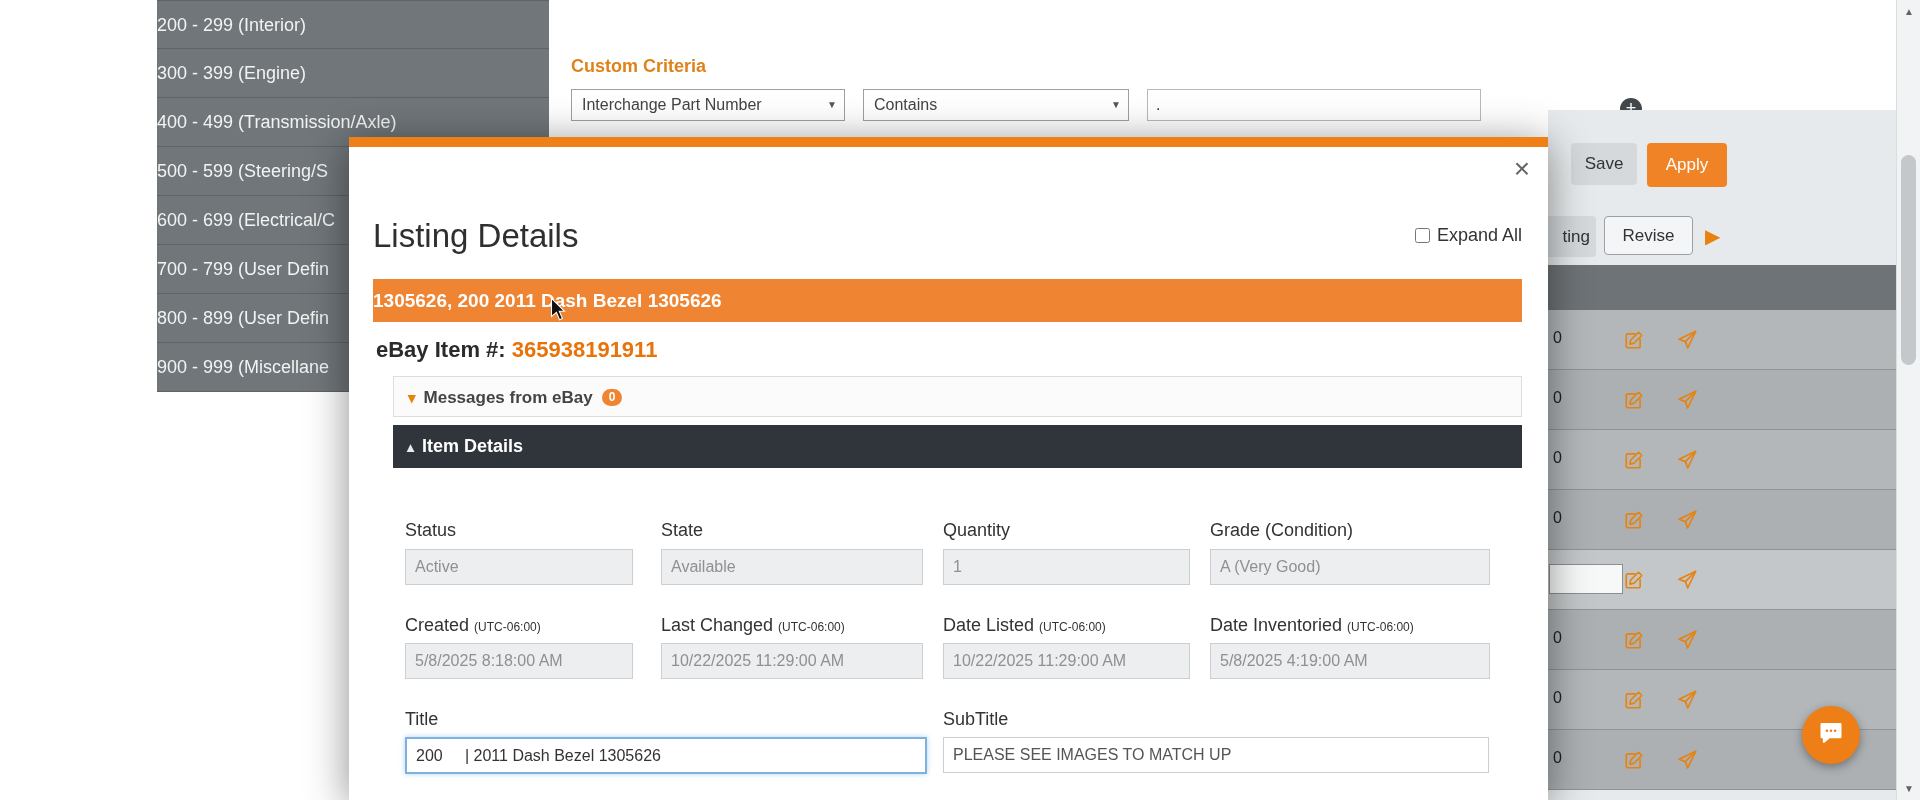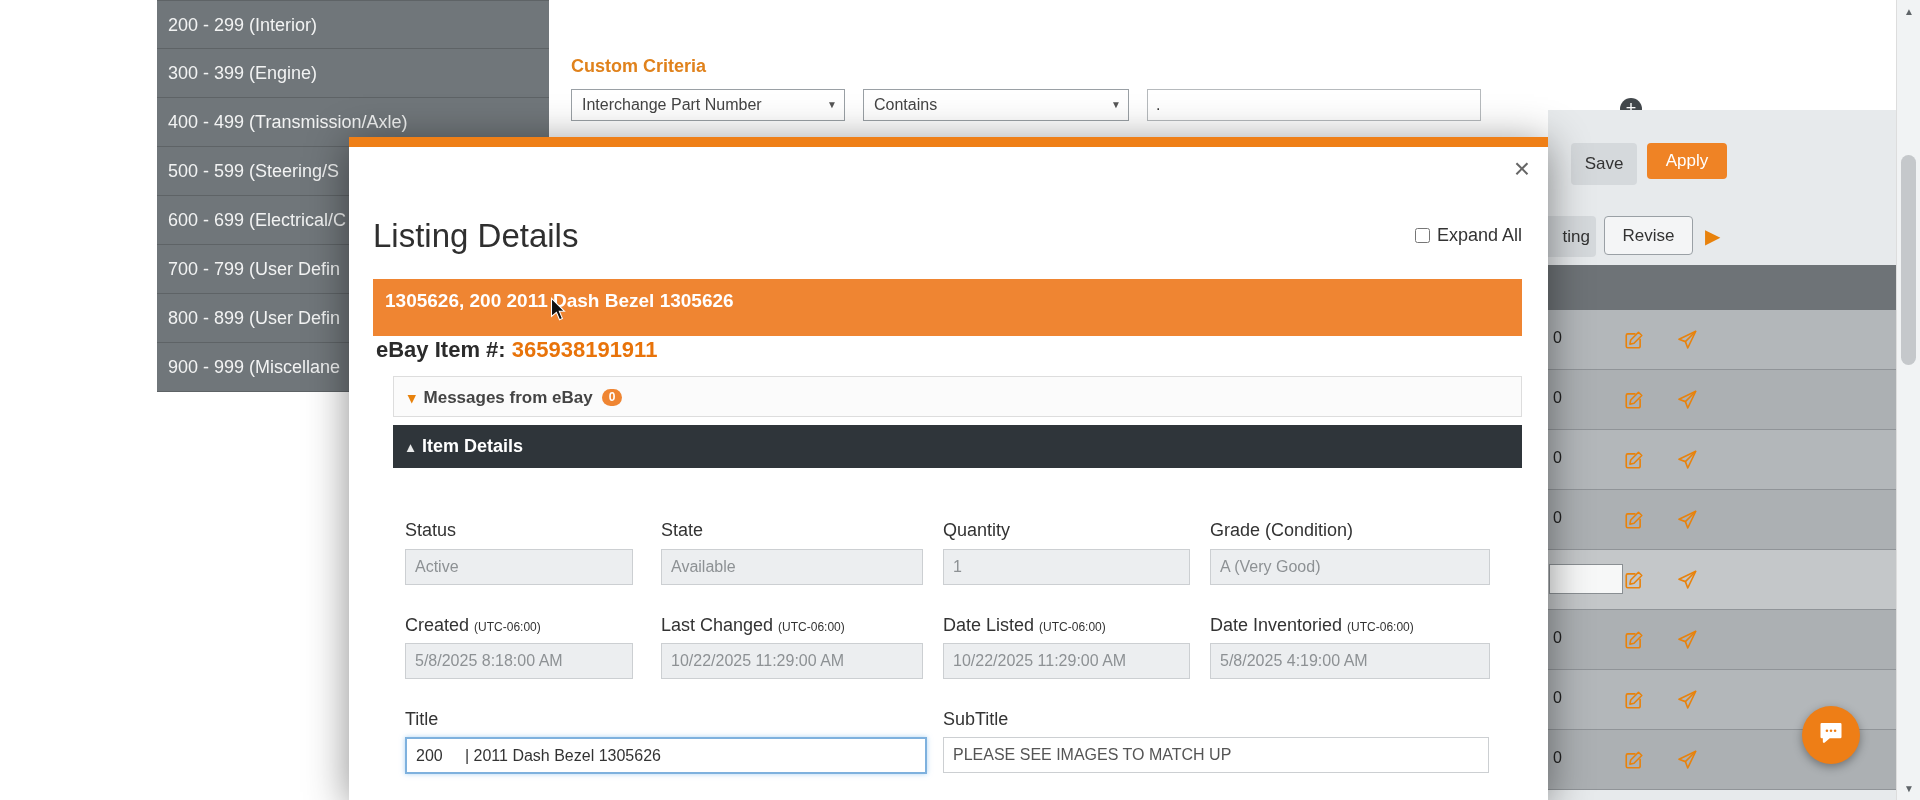--- a/index.html
+++ b/index.html
@@ -3,21 +3,21 @@
 <meta charset="utf-8">
 <style>
   * { box-sizing: border-box; }
   body { margin: 0; font-family: "Liberation Sans", sans-serif; background: #ffffff; }
   .stage { position: relative; width: 1920px; height: 800px; overflow: hidden; background: #ffffff; }
 
   
   .sidebar { position: absolute; left: 157px; top: 0; width: 392px; z-index: 2; }
   .side-item {
     height: 49px; line-height: 48px; background: #70767A; color: #F2F3F3;
-    font-size: 18px; padding-left: 11px; border-bottom: 1px solid #5E6366;
+    font-size: 18px; border-bottom: 1px solid #5E6366;
     white-space: nowrap; overflow: hidden; cursor: pointer;
   }
   .side-item:first-child { border-top: 1px solid #5E6366; }
 
   
   .crit-heading { position: absolute; left: 571px; top: 56px; font-size: 18px; font-weight: bold; color: #E0821C; z-index: 1; }
   .dd {
     position: absolute; top: 89px; height: 32px; background: #fff; border: 1px solid #9AA0A5;
     font-size: 16px; color: #444; line-height: 30px; padding: 0 24px 0 10px; z-index: 1; cursor: pointer;
     white-space: nowrap; overflow: hidden;
@@ -30,21 +30,21 @@
   }
   .plus-icon {
     position: absolute; left: 1620px; top: 98px; width: 22px; height: 22px; border-radius: 50%;
     background: #42474B; color: #fff; text-align: center; line-height: 21px; font-size: 18px; z-index: 1; cursor: pointer;
   }
 
   
   .right-panel { position: absolute; left: 1548px; top: 110px; width: 348px; height: 690px; background: #E7EAEC; z-index: 1; }
   .btn { position: absolute; border: none; border-radius: 4px; font-size: 17px; cursor: pointer; z-index: 2; font-family: "Liberation Sans", sans-serif; }
   .btn-save   { left: 1571px; top: 143px; width: 66px;  height: 42px; background: #D5D9DC; color: #333; }
-  .btn-apply  { left: 1647px; top: 143px; width: 80px;  height: 36px; background: #EF8325; color: #fff; }
+  .btn-apply  { left: 1647px; top: 143px; width: 80px;  height: 44px; background: #EF8325; color: #fff; }
   .btn-partial{ left: 1544px; top: 216px; width: 52px;  height: 41px; background: #D5D9DC; color: #333; border-radius: 0 4px 4px 0; text-align: right; padding-right: 6px; }
   .btn-revise { left: 1604px; top: 216px; width: 89px;  height: 39px; background: #F4F5F6; color: #333; border: 1px solid #9AA0A5; }
   .play-icon  { position: absolute; left: 1705px; top: 224px; color: #E8820C; font-size: 20px; z-index: 2; cursor: pointer; }
 
   .t-header { position: absolute; left: 1548px; top: 265px; width: 348px; height: 45px; background: #6E7377; z-index: 2; }
   .t-row { position: absolute; left: 1548px; width: 348px; height: 60px; border-bottom: 1px solid #909498; z-index: 2; cursor: pointer; }
   .t-row.odd  { background: #B3B7BA; }
   .t-row.even { background: #ACB0B3; }
   .t-row.hl   { background: #C4C7C9; }
   .row-val { position: absolute; left: 5px; top: 19px; font-size: 16px; color: #222; }
@@ -62,21 +62,21 @@
   .scroll-thumb { position: absolute; left: 4px; top: 155px; width: 15px; height: 210px; background: #C5C8CB; border-radius: 8px; cursor: pointer; }
 
   
   .modal { position: absolute; left: 349px; top: 137px; width: 1199px; height: 663px; background: #fff; z-index: 20; box-shadow: 0 6px 40px rgba(0,0,0,0.45); }
   .modal-topbar { height: 10px; background: #EF7F17; }
   .modal-close { position: absolute; top: 22px; right: 18px; font-size: 28px; color: #666; line-height: 20px; cursor: pointer; }
   .modal-title { position: absolute; left: 24px; top: 80px; font-size: 33px; font-weight: 400; color: #2F2F2F; }
   .expand-all { position: absolute; right: 26px; top: 88px; font-size: 18px; color: #333; display: flex; align-items: center; gap: 7px; }
   .expand-all input { width: 15px; height: 15px; margin: 0; cursor: pointer; }
 
-  .banner { position: absolute; left: 24px; right: 26px; top: 142px; height: 57px; background: #EF8532; color: #fff; font-weight: bold; font-size: 19px; line-height: 43px; padding-left: 12px; cursor: pointer; }
+  .banner { position: absolute; left: 24px; right: 26px; top: 142px; height: 43px; background: #EF8532; color: #fff; font-weight: bold; font-size: 19px; line-height: 43px; cursor: pointer; }
 
   .ebay-line { position: absolute; left: 27px; top: 200px; font-size: 22px; font-weight: bold; color: #2B2B2B; }
   .ebay-num { color: #E8730A; cursor: pointer; }
 
   .sec-bar { position: absolute; left: 24px; right: 26px; height: 41px; line-height: 41px; font-weight: bold; padding-left: 14px; cursor: pointer; margin-left: 20px; }
   .sec-messages { top: 239px; background: #FBFBFB; border: 1px solid #DDDDDD; color: #444; font-size: 17px; }
   .sec-item-details { top: 288px; height: 43px; line-height: 43px; background: #2F353A; color: #fff; font-size: 18px; }
   .caret-o { color: #E8820C; margin-right: 8px; font-size: 15px; }
   .caret-w { color: #E9EAEA; margin-right: 8px; font-size: 14px; }
   .badge { display: inline-block; background: #EF8532; color: #fff; border-radius: 9px; font-size: 12px; font-weight: bold; line-height: 17px; padding: 0 7px; margin-left: 9px; vertical-align: 2px; }

